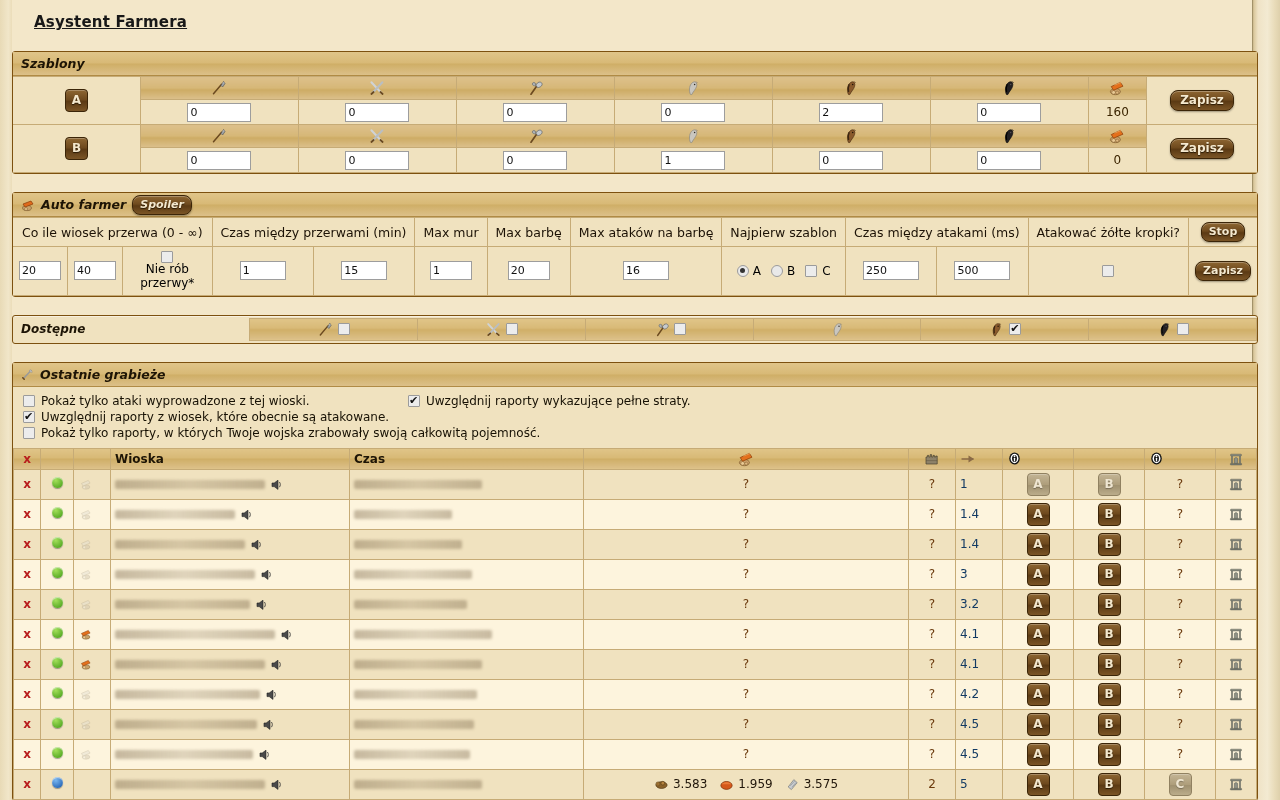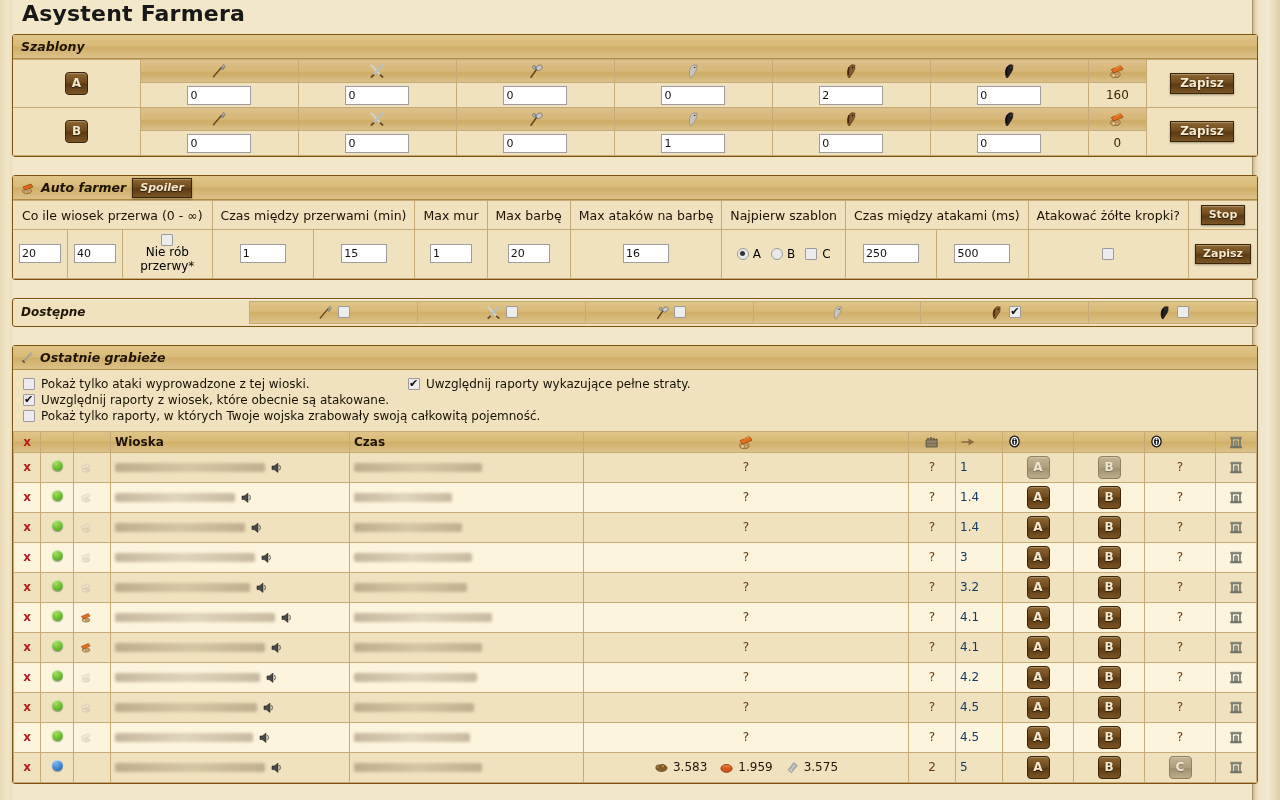--- a/index.html
+++ b/index.html
@@ -26,24 +26,25 @@
     right:0;width:28px;
     background:linear-gradient(90deg,#8a7b54 0%,#d9c79b 6%,#efe3c6 22%,#f3ead2 55%,#e9dcba 80%,#ded0ab 100%);
   }
   .inner{
     position:absolute;left:12px;right:28px;top:0;bottom:0;
     background:#f3e7c9;
   }
   .content{position:absolute;left:12px;right:22px;top:0;}
 
   h1.title{
-    margin:0;padding:1px 0 8px 10px;
-    font-size:22px;font-weight:bold;letter-spacing:.2px;
+    margin:12px;padding:1px 0 8px 10px;
+    font-size:15px;font-weight:bold;letter-spacing:.2px;
     color:#181818;
     font-family:"DejaVu Sans","Liberation Sans",sans-serif;
+    text-decoration:underline;
   }
 
   
   .box{
     border:1px solid #7d510f;
     border-radius:3px;
     background:#f0e2bf;
     margin-bottom:18px;
     box-shadow:0 1px 0 rgba(255,255,255,.5) inset;
   }
@@ -56,21 +57,21 @@
     display:flex;align-items:center;gap:6px;
     height:17px;
   }
   .box-head .hicon{font-size:13px;line-height:1;}
 
   
   .btn{
     display:inline-block;
     background:linear-gradient(180deg,#8d6632 0%,#6f4a1e 45%,#5b3a14 55%,#7b5526 100%);
     border:1px solid #3b2508;
-    border-radius:0;
+    border-radius:8px;
     color:#f5e9cf;font-weight:bold;font-size:12px;
     padding:3px 9px 4px;
     text-shadow:0 1px 1px #2a1a04;
     box-shadow:0 1px 0 rgba(255,255,255,.28) inset,0 1px 2px rgba(0,0,0,.35);
     cursor:pointer;line-height:1;white-space:nowrap;
   }
   .btn.small{font-size:11px;padding:3px 7px 4px;}
   .sqbtn{
     display:inline-block;width:21px;height:21px;line-height:21px;text-align:center;
     background:linear-gradient(180deg,#8d6632 0%,#6f4a1e 45%,#5b3a14 55%,#7b5526 100%);

